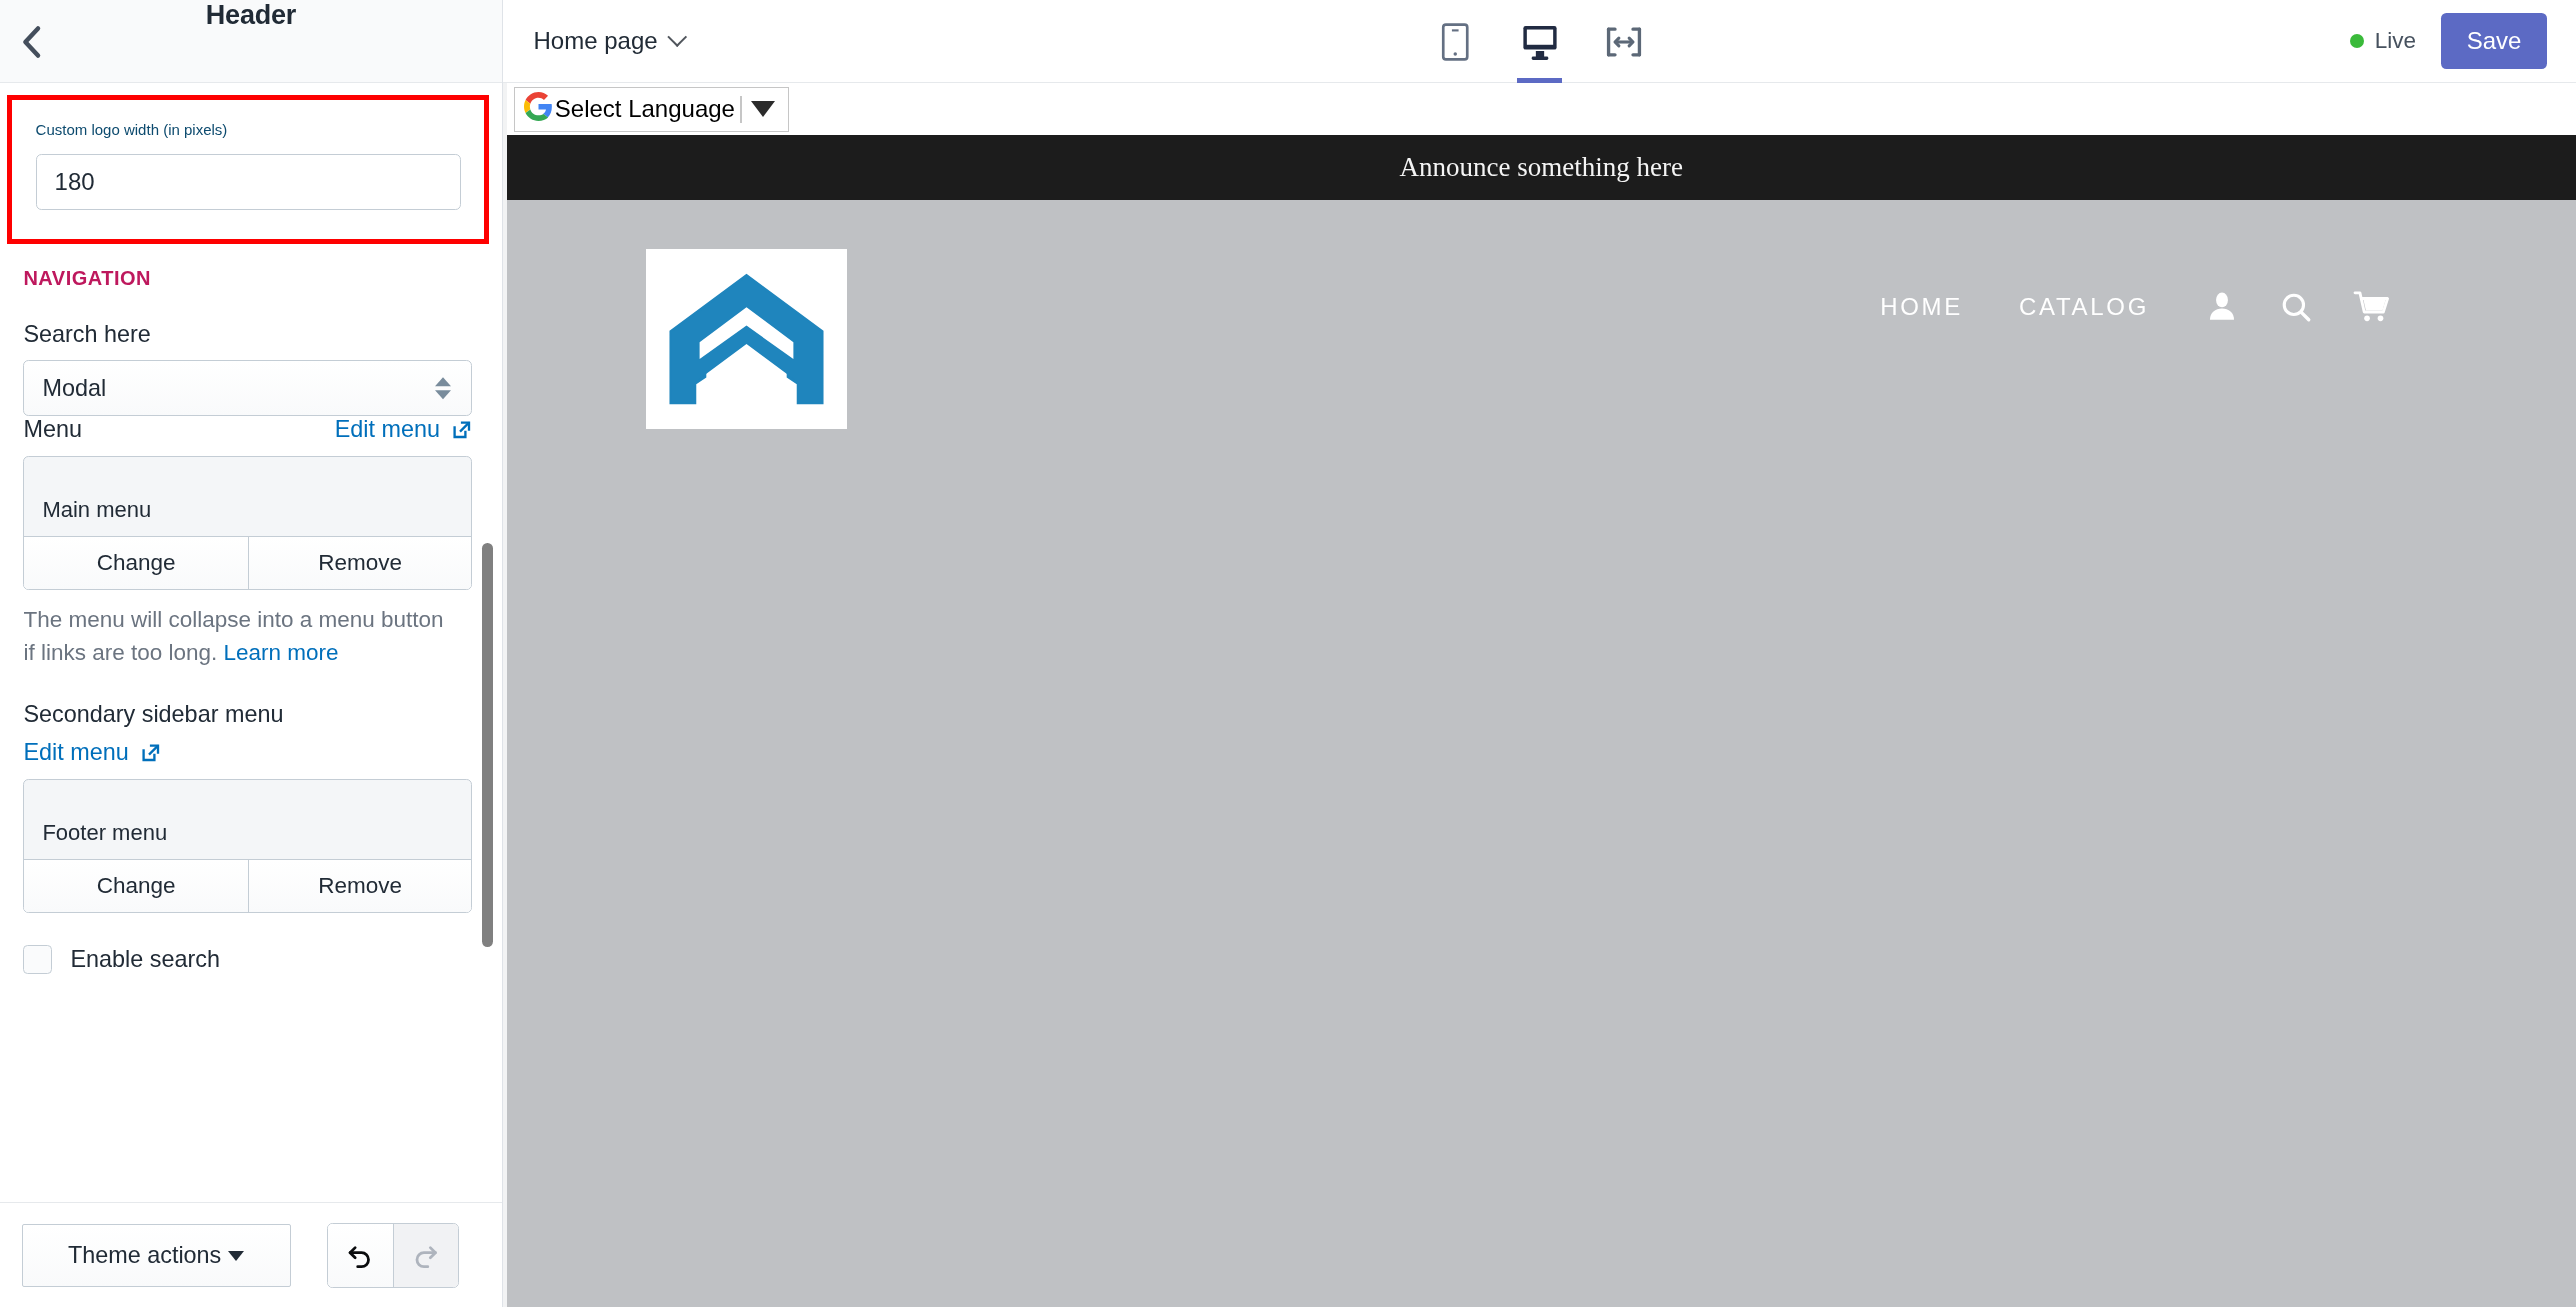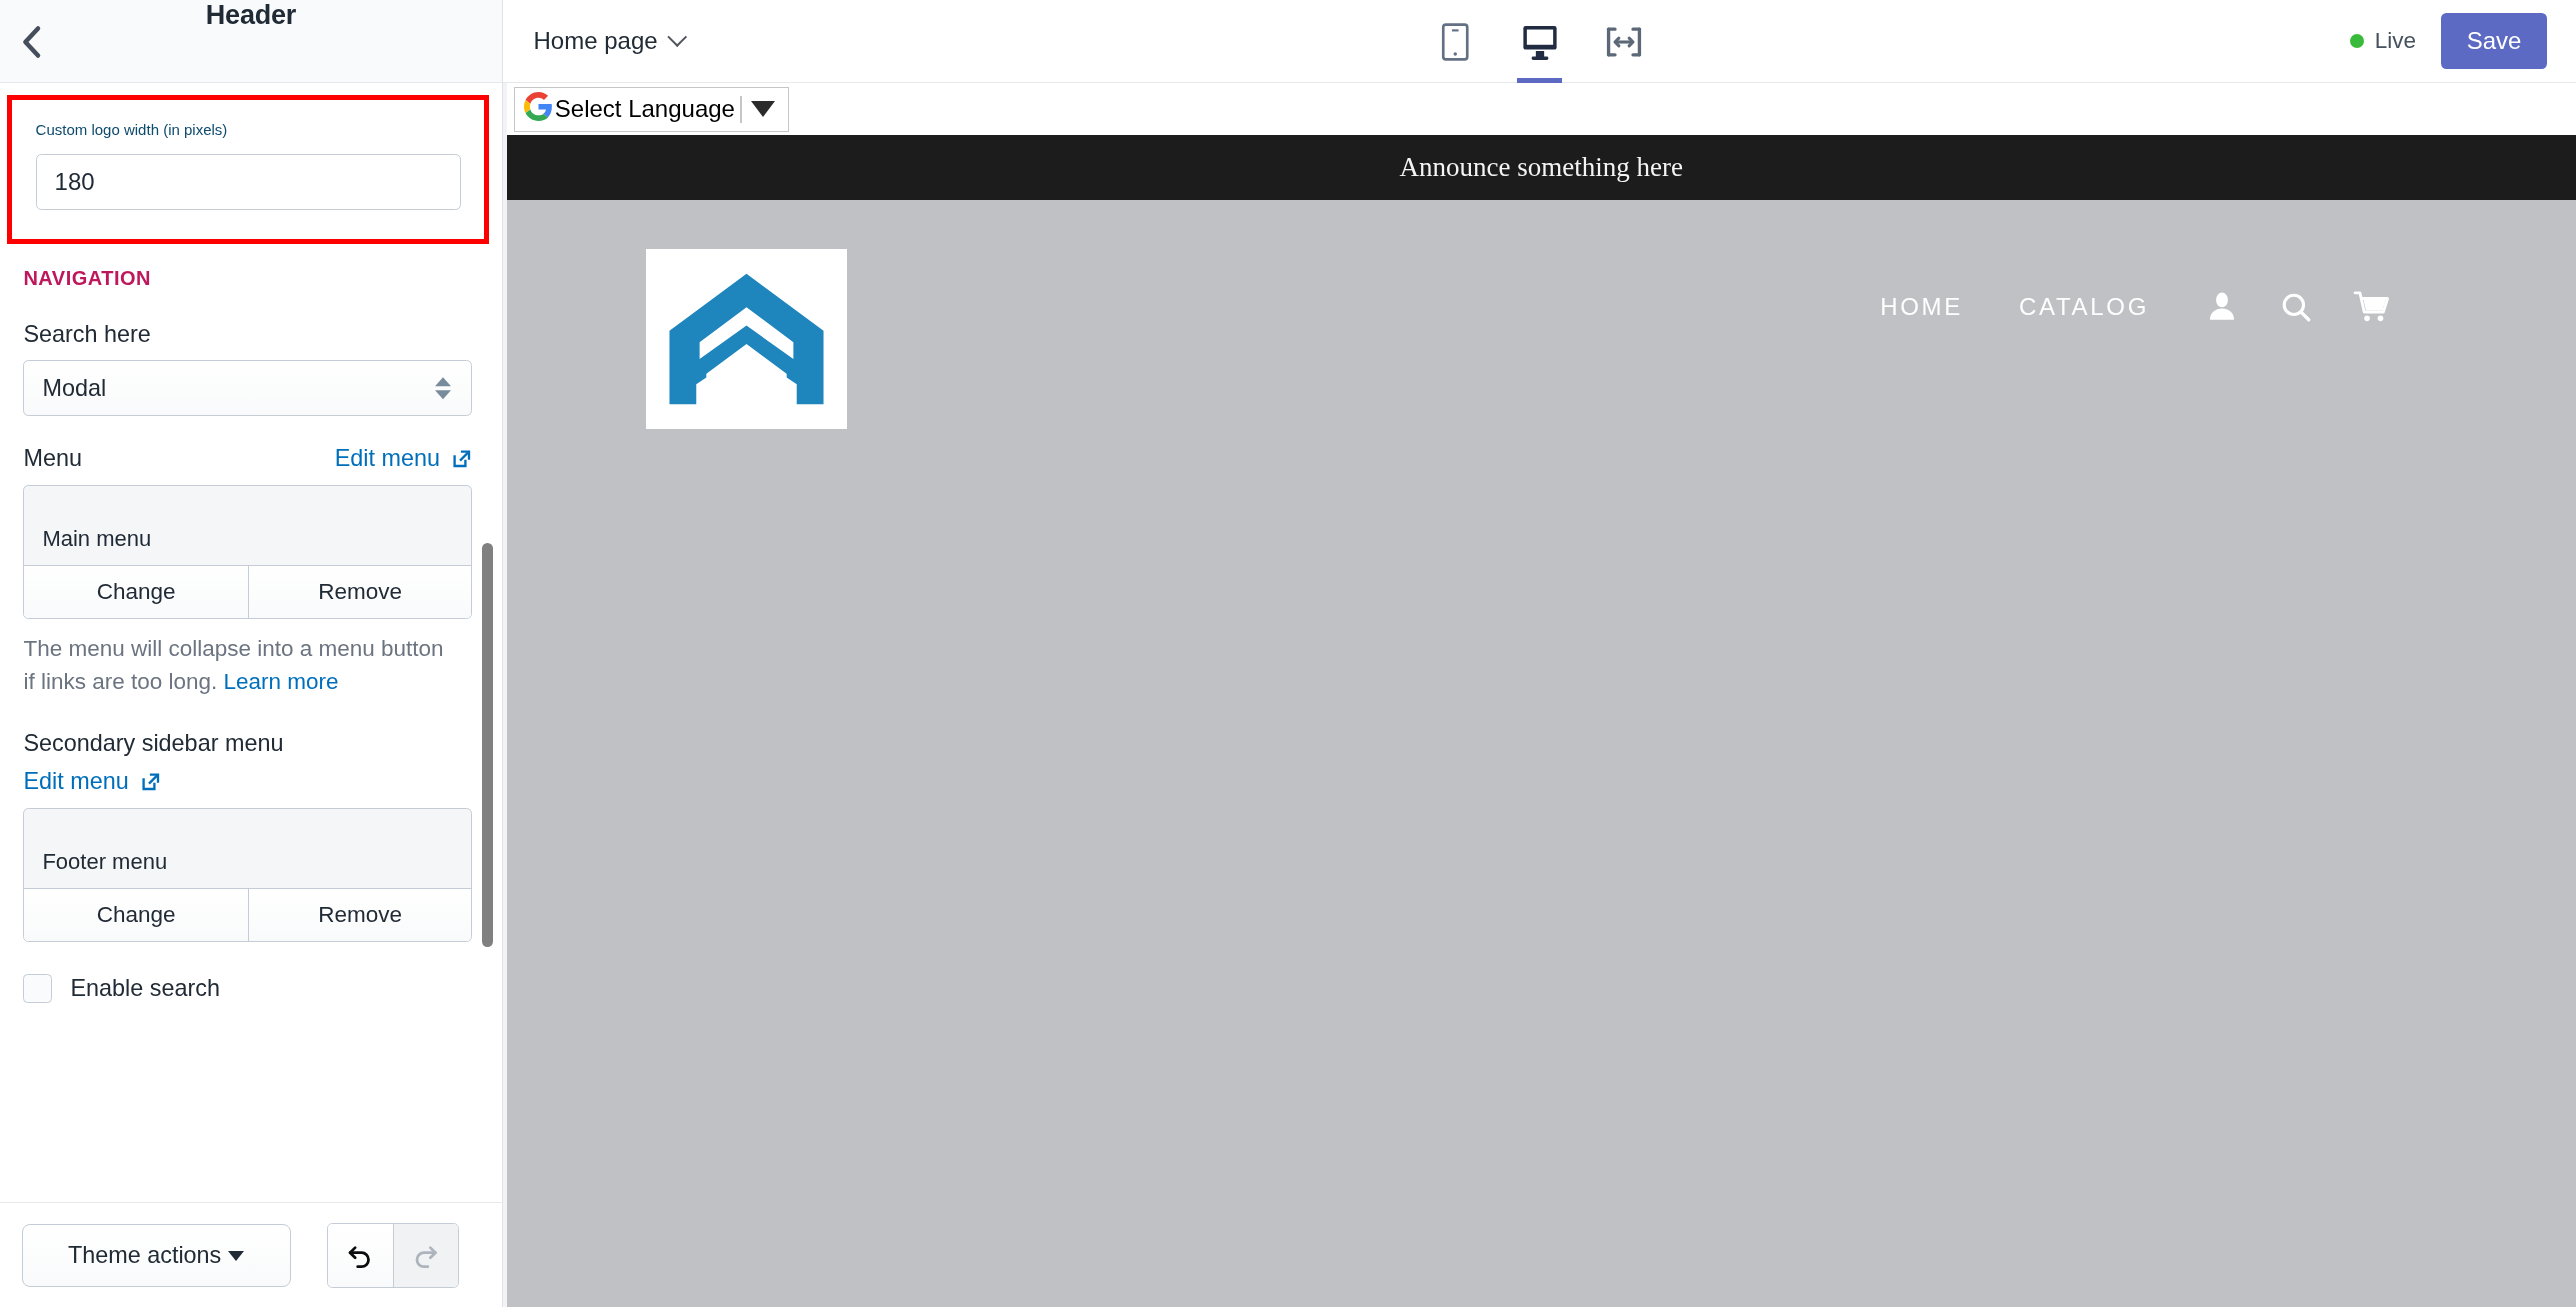--- a/index.html
+++ b/index.html
@@ -149,21 +149,21 @@
   .sb-footer {
     flex: 0 0 106px; height: 106px;
     border-top: 1.8px solid #e6e9ec;
     background: #fff;
     display: flex; align-items: center;
     padding: 0 21.6px;
     gap: 36px;
   }
   .theme-actions-btn {
     width: 269px; height: 63px;
-    border: 1.8px solid #c4cdd5; border-radius: 8px;
+    border: 1.8px solid #c4cdd5; border-radius: 2px;
     background: linear-gradient(180deg,#ffffff 0%,#f9fafb 100%);
     display: flex; align-items: center; justify-content: center; gap: 7px;
     font-size: 23.4px; color: #212b36; cursor: pointer;
   }
   .caret-dn { width:0;height:0;border-left:8px solid transparent;border-right:8px solid transparent;border-top:10px solid #212b36; }
   .ur-group { display: flex; border: 1.8px solid #c4cdd5; border-radius: 5.4px; overflow: hidden; }
   .ur-btn {
     width: 65px; height: 63px;
     display: flex; align-items: center; justify-content: center;
     background: linear-gradient(180deg,#ffffff 0%,#f9fafb 100%);
@@ -319,21 +319,21 @@
         <div class="select-wrap" style="margin-top:12.6px;">
           <div class="select-box">
             <span>Modal</span>
           </div>
           <div class="select-arrows">
             <span class="ar-up"></span>
               <span class="ar-dn"></span>
           </div>
         </div>
 
-        <div class="row-between" style="margin-top: 29px;">
+        <div class="row-between" style="">
           <span class="lbl">Menu</span>
           <span class="edit-link link">
             <span>Edit menu</span>
             <svg width="21.6" height="21.6" viewBox="0 0 24 24">
               <path d="M4 8 L4 20 L16 20 L16 13" fill="none" stroke="#006fbb" stroke-width="2.6"></path>
               <path d="M11 4 L20 4 L20 13" fill="none" stroke="#006fbb" stroke-width="2.6"></path>
               <line x1="20" y1="4" x2="10" y2="14" stroke="#006fbb" stroke-width="2.6"></line>
             </svg>
           </span>
         </div>

